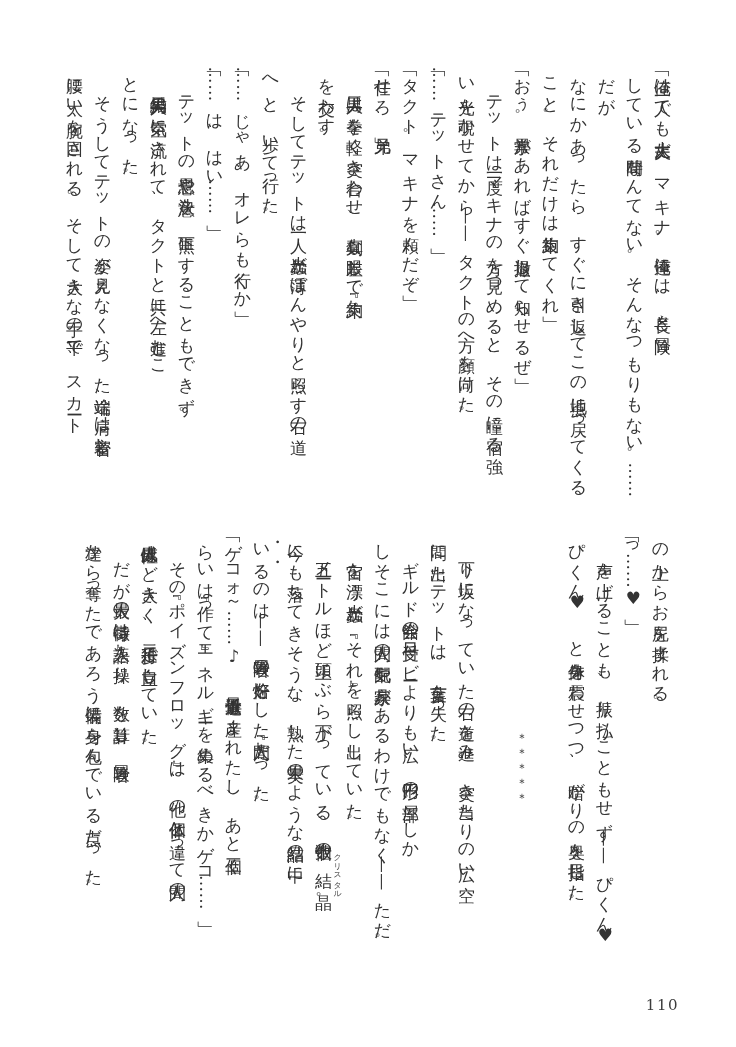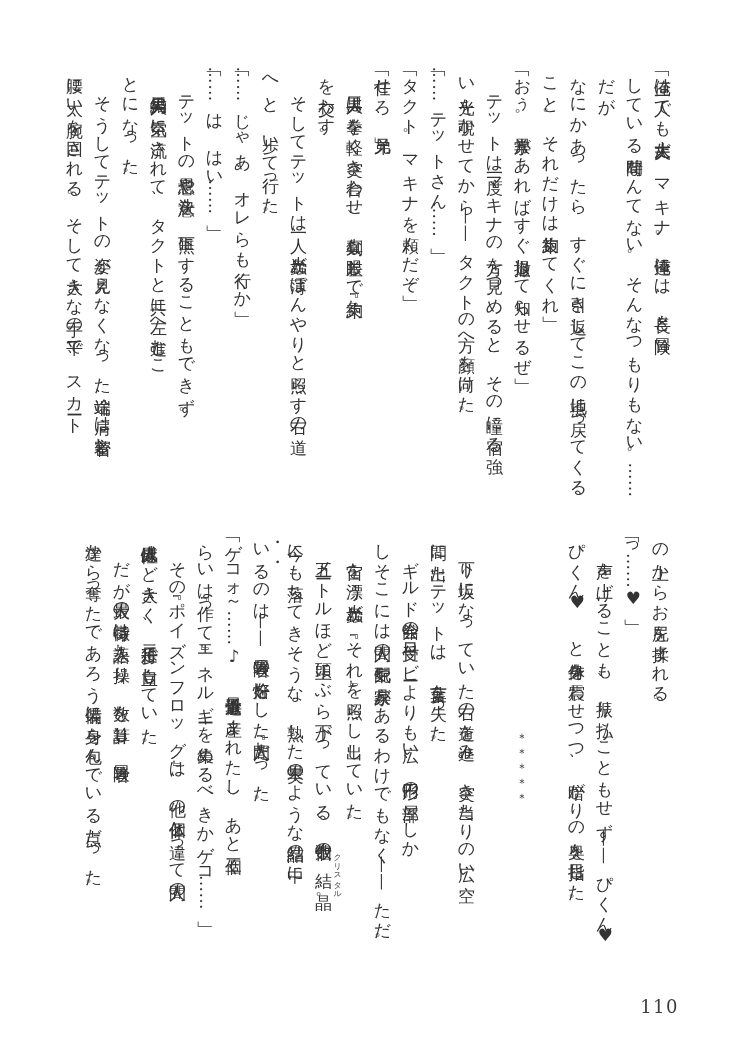--- a/index.html
+++ b/index.html
@@ -54,21 +54,21 @@
   ruby rt {
     font-size: 8px;
     letter-spacing: 0;
     color: #444444;
   }
   .page-number {
     position: absolute;
     top: 996px;
     right: 57px;
     font-family: "DejaVu Serif", serif;
-    font-size: 18px;
+    font-size: 15px;
     letter-spacing: 1.5px;
     color: #3c3c3c;
   }
 </style>
 </head>
 <body>
 
 <div class="page">
 
   <div class="vblock top-block">

